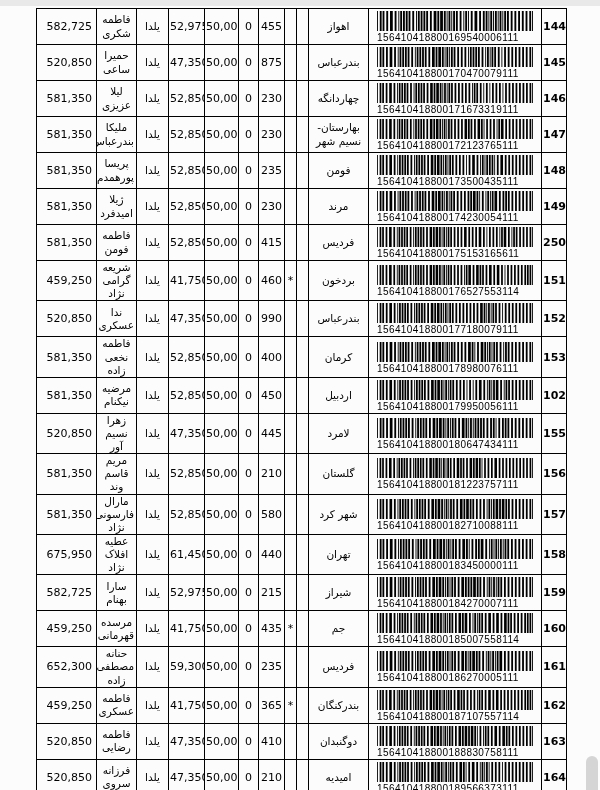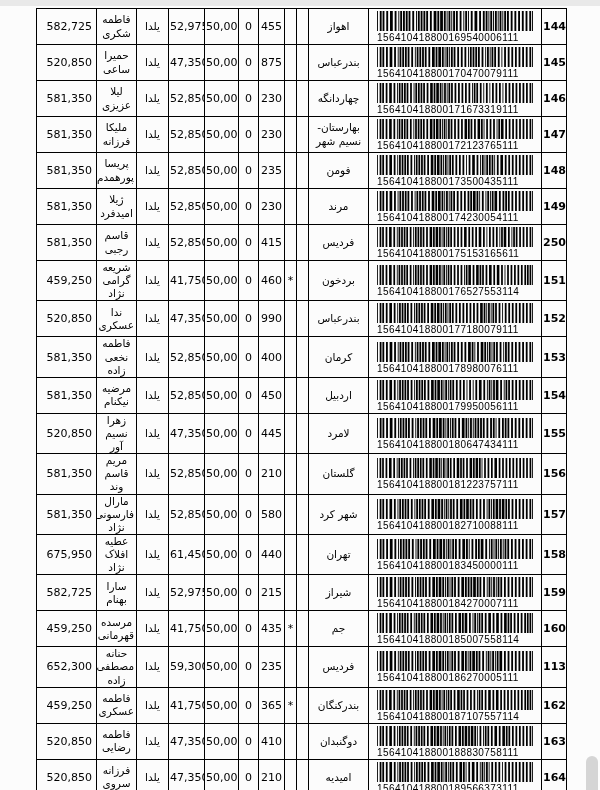--- a/index.html
+++ b/index.html
@@ -256,21 +256,21 @@
                 <rect x="175" y="0" width="2" height="20" fill="#000"></rect>
                 <rect x="178" y="0" width="1" height="20" fill="#000"></rect>
               </svg>
             </div>
         <div class="code">156410418800171673319111</div>
       </td>
       <td class="c-no">146</td>
     </tr>
         <tr>
       <td class="c-amount">581,350</td>
-      <td class="c-name">ملیکا فرزانه</td>
+      <td class="c-name">ملیکا بندرعباس</td>
       <td class="c-tag">یلدا</td>
       <td class="c-net">52,850</td>
       <td class="c-base">50,000</td>
       <td class="c-zero">0</td>
       <td class="c-qty">230</td>
       <td class="c-star"></td>
       <td class="c-blank"></td>
       <td class="c-city">بهارستان-نسیم شهر</td>
       <td class="c-barcode">
         <div class="bars">
@@ -472,21 +472,21 @@
                 <rect x="170" y="0" width="2" height="20" fill="#000"></rect>
                 <rect x="173" y="0" width="1" height="20" fill="#000"></rect>
               </svg>
             </div>
         <div class="code">156410418800174230054111</div>
       </td>
       <td class="c-no">149</td>
     </tr>
         <tr>
       <td class="c-amount">581,350</td>
-      <td class="c-name">قاسم رجبی</td>
+      <td class="c-name">فاطمه فومن</td>
       <td class="c-tag">یلدا</td>
       <td class="c-net">52,850</td>
       <td class="c-base">50,000</td>
       <td class="c-zero">0</td>
       <td class="c-qty">415</td>
       <td class="c-star"></td>
       <td class="c-blank"></td>
       <td class="c-city">فردیس</td>
       <td class="c-barcode">
         <div class="bars">
@@ -828,21 +828,21 @@
                 <rect x="156" y="0" width="2" height="20" fill="#000"></rect>
                 <rect x="160" y="0" width="2" height="20" fill="#000"></rect>
                 <rect x="164" y="0" width="2" height="20" fill="#000"></rect>
                 <rect x="168" y="0" width="2" height="20" fill="#000"></rect>
                 <rect x="172" y="0" width="2" height="20" fill="#000"></rect>
                 <rect x="175" y="0" width="1" height="20" fill="#000"></rect>
               </svg>
             </div>
         <div class="code">156410418800179950056111</div>
       </td>
-      <td class="c-no">154</td>
+      <td class="c-no">102</td>
     </tr>
         <tr>
       <td class="c-amount">520,850</td>
       <td class="c-name">زهرا نسیم آور</td>
       <td class="c-tag">یلدا</td>
       <td class="c-net">47,350</td>
       <td class="c-base">50,000</td>
       <td class="c-zero">0</td>
       <td class="c-qty">445</td>
       <td class="c-star"></td>
@@ -1332,21 +1332,21 @@
                 <rect x="152" y="0" width="2" height="20" fill="#000"></rect>
                 <rect x="156" y="0" width="2" height="20" fill="#000"></rect>
                 <rect x="160" y="0" width="2" height="20" fill="#000"></rect>
                 <rect x="164" y="0" width="2" height="20" fill="#000"></rect>
                 <rect x="168" y="0" width="2" height="20" fill="#000"></rect>
                 <rect x="171" y="0" width="1" height="20" fill="#000"></rect>
               </svg>
             </div>
         <div class="code">156410418800186270005111</div>
       </td>
-      <td class="c-no">113</td>
+      <td class="c-no">161</td>
     </tr>
         <tr>
       <td class="c-amount">459,250</td>
       <td class="c-name">فاطمه عسکری</td>
       <td class="c-tag">یلدا</td>
       <td class="c-net">41,750</td>
       <td class="c-base">50,000</td>
       <td class="c-zero">0</td>
       <td class="c-qty">365</td>
       <td class="c-star">*</td>

